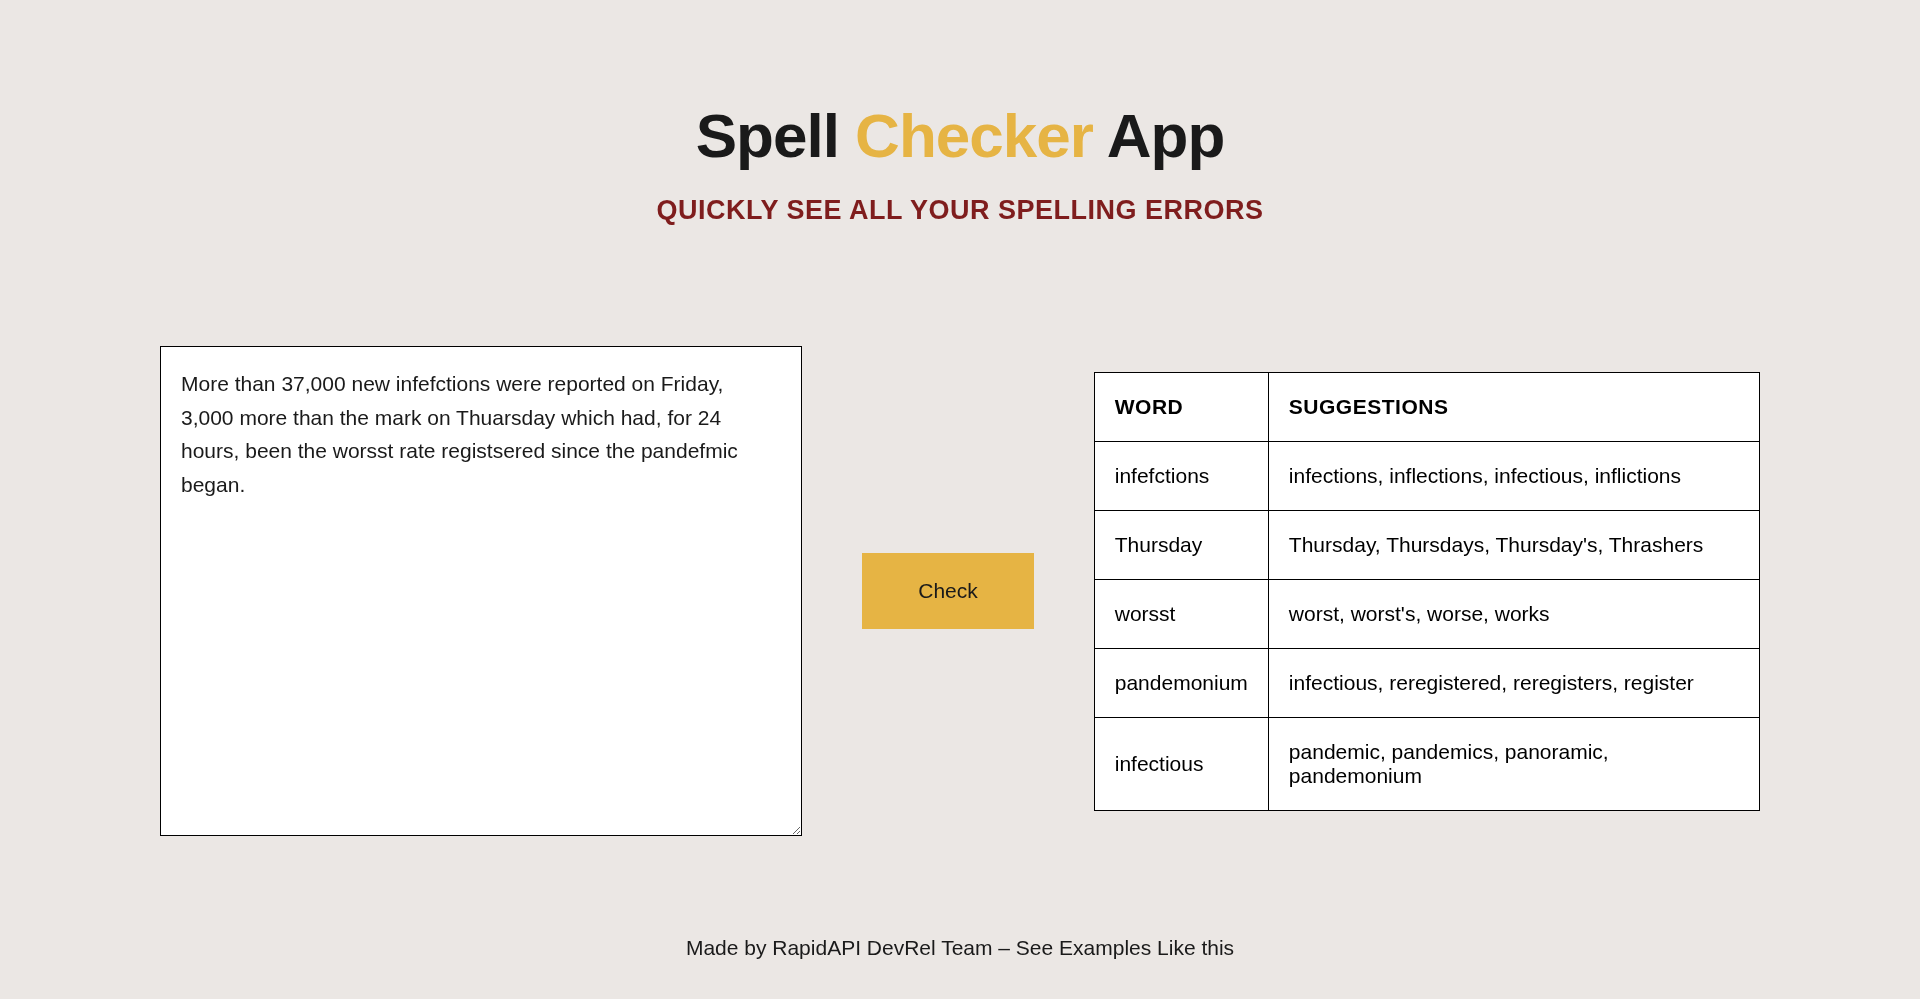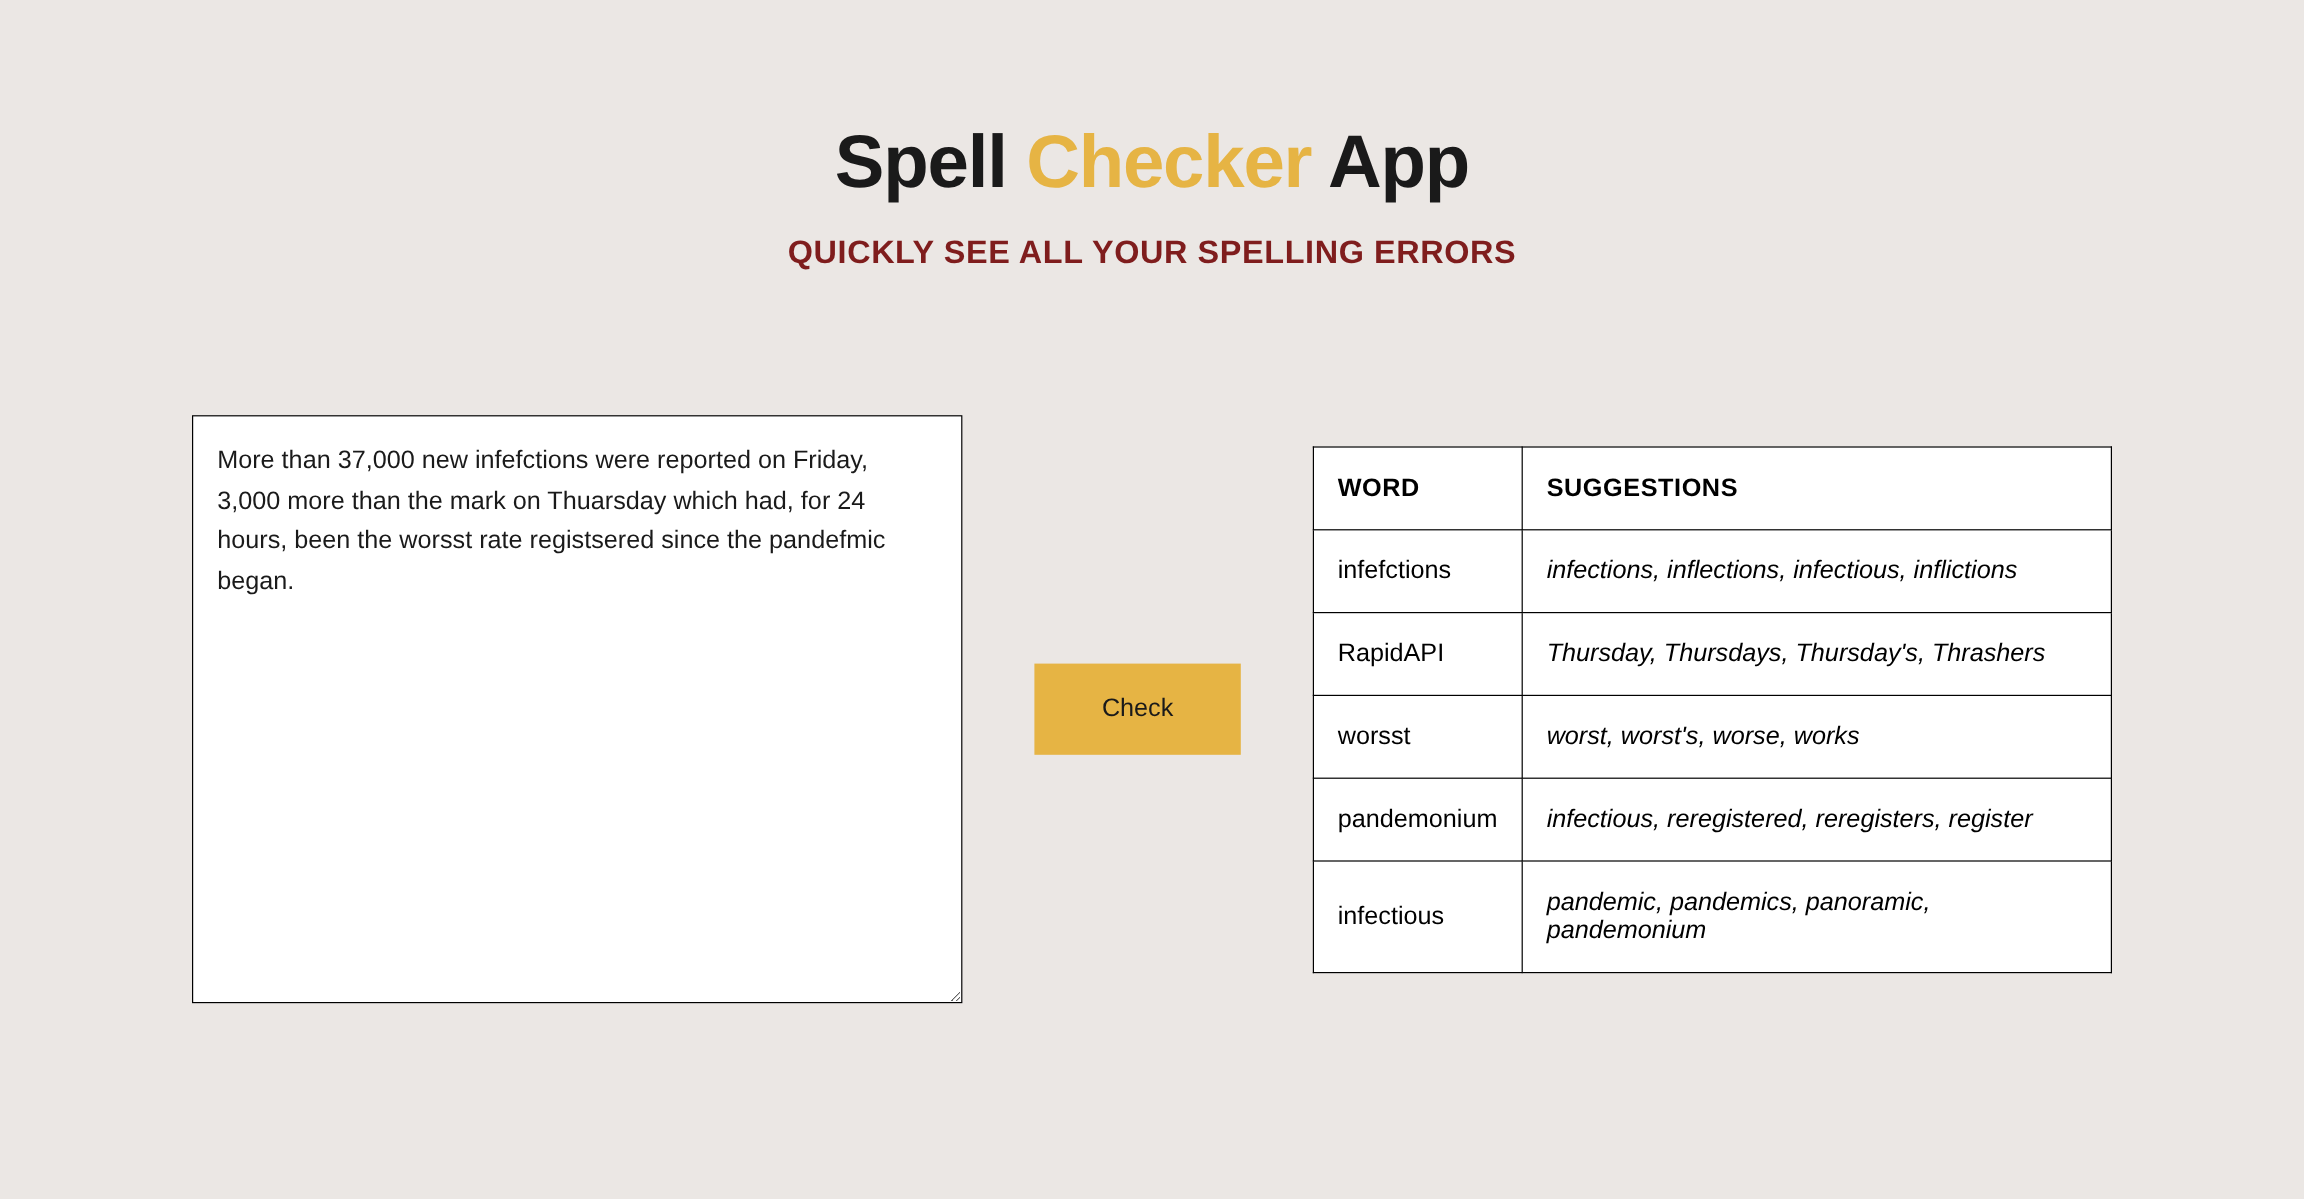--- a/index.html
+++ b/index.html
@@ -97,21 +97,20 @@
       letter-spacing: 0.5px;
     }
     
     .results-table th:first-child,
     .results-table td:first-child {
       width: 172px;
     }
     
     .results-table td:last-child {
       min-width: 480px;
-      font-style: italic;
     }
     
     .footer {
       margin-top: 100px;
       font-size: 21px;
       color: #1a1a1a;
     }
   </style>
 </head>
 <body>
@@ -134,32 +133,33 @@
           <th>WORD</th>
           <th>SUGGESTIONS</th>
         </tr>
       </thead>
       <tbody>
         <tr>
           <td>infefctions</td>
           <td>infections, inflections, infectious, inflictions</td>
         </tr>
         <tr>
-          <td>RapidAPI</td>
+          <td>Thursday</td>
           <td>Thursday, Thursdays, Thursday's, Thrashers</td>
         </tr>
         <tr>
           <td>worsst</td>
           <td>worst, worst's, worse, works</td>
         </tr>
         <tr>
           <td>pandemonium</td>
           <td>infectious, reregistered, reregisters, register</td>
         </tr>
         <tr>
           <td>infectious</td>
           <td>pandemic, pandemics, panoramic, pandemonium</td>
         </tr>
       </tbody>
     </table>
   </div>
 
+  <div class="footer">Made by RapidAPI DevRel Team – See Examples Like this</div>
 </div>
 
 </body></html>

